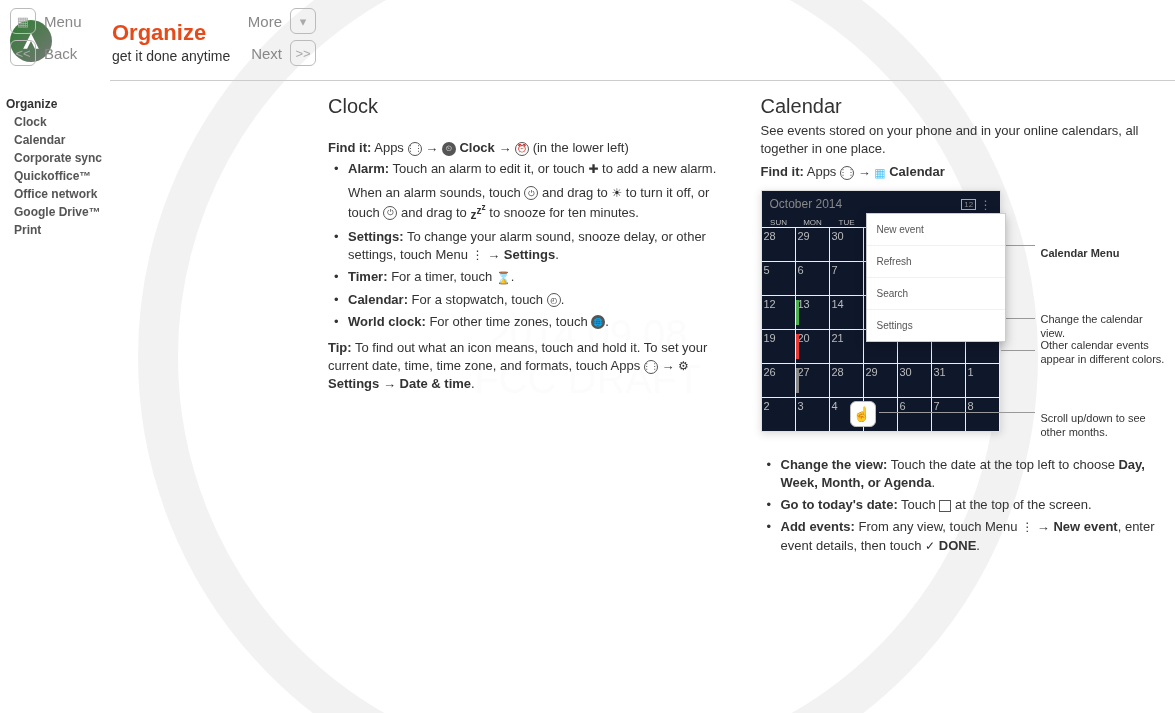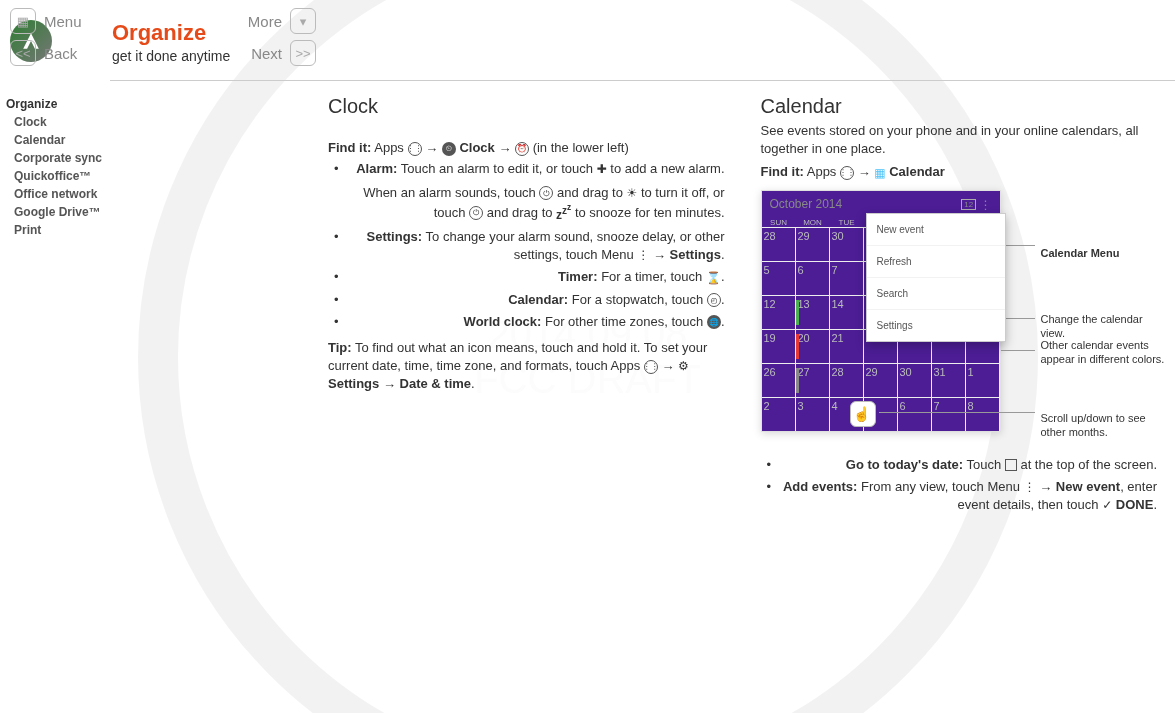--- a/index.html
+++ b/index.html
@@ -88,21 +88,21 @@
     content: "";
     position: absolute;
     left: 0; top: 0; bottom: 0;
     border-left: 1px solid #ddd;
   }
   .spacer-col { width: 200px; }
   h2 { font-size: 20px; font-weight: normal; color: #333; margin-bottom: 4px; }
   .findit { font-size: 13px; color: #333; margin-bottom: 4px; margin-top: 22px; }
   .findit b { font-weight: bold; }
   ul.bullets { list-style: none; padding-left: 10px; margin-top: 4px; }
-  ul.bullets > li { position: relative; padding-left: 10px; margin: 4px 0; line-height: 1.4; text-align: right; }
+  ul.bullets > li { position: relative; padding-left: 10px; margin: 4px 0; line-height: 1.4; }
   ul.bullets > li::before { content: "•"; position: absolute; left: -4px; color: #333; }
   .tip { margin-top: 8px; line-height: 1.4; }
   .ico { display: inline-block; vertical-align: middle; font-size: 12px; }
   .circ { display: inline-flex; width: 14px; height: 14px; border: 1px solid #555; border-radius: 50%; align-items: center; justify-content: center; font-size: 8px; vertical-align: middle; }
   .dark-circ { background: #555; color: #fff; border: none; }
   .arrow { font-family: inherit; }
   .footer {
     position: absolute;
     left: 0; bottom: 8px;
     width: 330px;
@@ -114,21 +114,21 @@
   .footer-btn { display: flex; align-items: center; gap: 8px; cursor: pointer; }
   .footer-icon {
     width: 26px; height: 26px; border: 1px solid #bbb; border-radius: 6px;
     display: flex; align-items: center; justify-content: center;
     font-size: 13px; color: #aaa;
   }
   
   .cal-wrap { position: relative; margin-top: 10px; padding-bottom: 10px; }
   .cal {
     width: 240px;
-    background: #4c1d95;
+    background: #0f172a;
     border: 1px solid #e0e0e0;
     box-shadow: 0 2px 8px rgba(0,0,0,0.15);
     font-size: 10px;
     color: #999;
     position: relative;
   }
   .cal-header {
     display: flex; align-items: center; justify-content: space-between;
     padding: 6px 8px;
     color: #888;
@@ -368,20 +368,25 @@
 
         <div class="callout-line" style="top:160px; left:240px; width:34px;"></div>
         <div class="callout" style="top:148px; left:280px; width:140px;">Other calendar events appear in different colors.</div>
 
         <div class="callout-line" style="top:222px; left:118px; width:156px;"></div>
         <div class="callout" style="top:221px; left:280px; width:120px;">Scroll up/down to see other months.</div>
       </div>
 
       <ul class="bullets" style="margin-top:14px;">
         <li>
+          <b>Change the view:</b>
+          <span>Touch the date at the top left to choose</span>
+          <b>Day, Week, Month, or Agenda</b>.
+        </li>
+        <li>
           <b>Go to today's date:</b>
           <span>Touch</span>
           <span class="ico" style="border:1px solid #555;width:12px;height:12px;display:inline-block;"></span>
           <span>at the top of the screen.</span>
         </li>
         <li>
           <b>Add events:</b>
           <span>From any view, touch Menu</span>
           <span class="ico">⋮</span>
           <span class="arrow">→</span>

